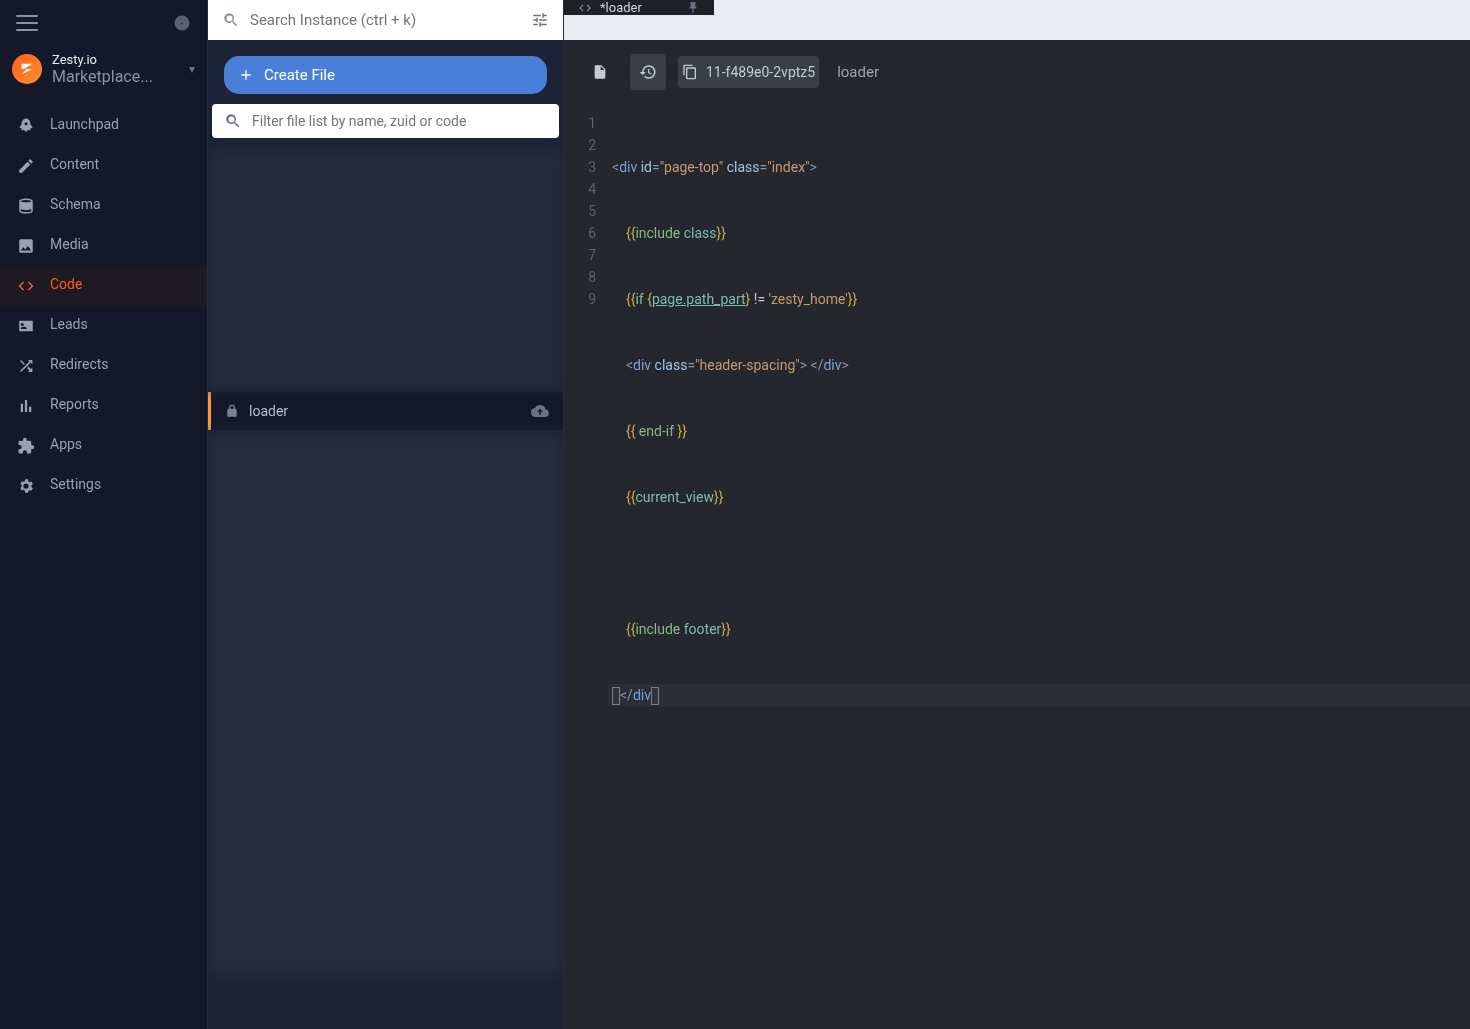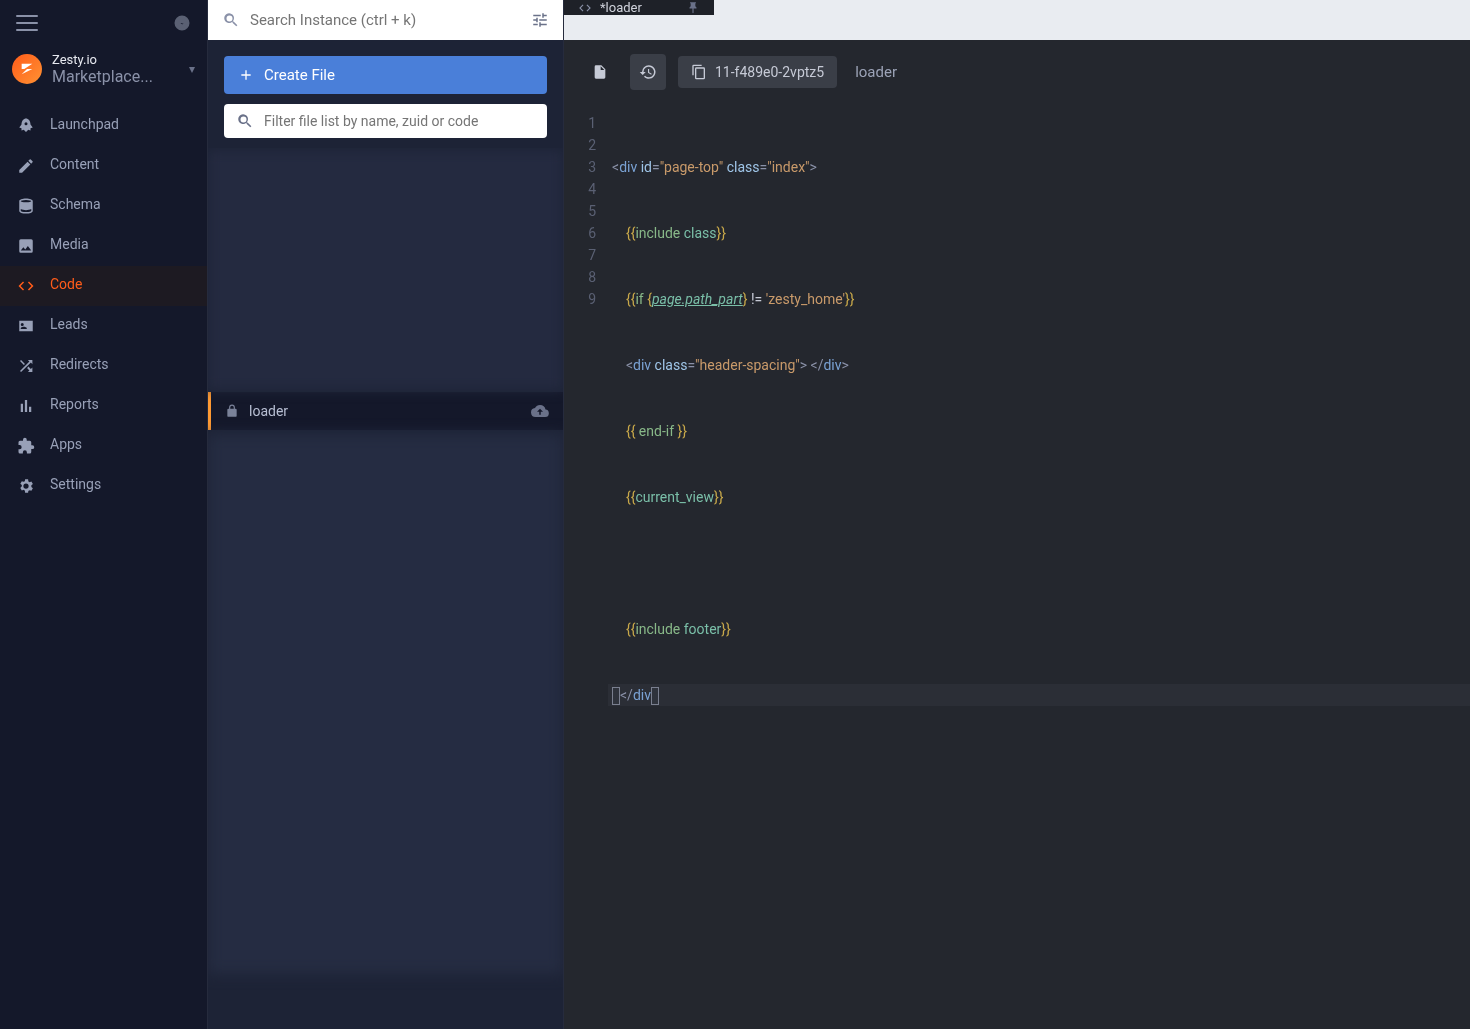--- a/index.html
+++ b/index.html
@@ -16,53 +16,53 @@
 .brandtxt .t2{font-size:16px;color:#8a91a8;white-space:nowrap;overflow:hidden;text-overflow:ellipsis}
 .nav{flex:1;padding-top:6px}
 .nav-item{display:flex;align-items:flex-start;gap:14px;padding:10px 16px;cursor:pointer;color:#98a0b7;font-size:14px}
 .nav-item.active{color:#ff5c1a;background:#1d1a22;border-left:0}
 .nav-icon{width:20px;height:20px;display:flex;align-items:center;justify-content:center}
 .nav-icon svg{width:18px;height:18px;fill:currentColor}
 .filepanel{width:356px;background:#1d2336;display:flex;flex-direction:column;border-right:1px solid #262b3d}
 .searchbar{background:#fff;height:40px;display:flex;align-items:center;padding:0 14px;gap:10px}
 .searchbar input{flex:1;border:0;outline:0;font-size:15px;color:#4a5062;background:transparent}
 .searchbar .sicon{color:#8a91a8}
-.createbtn{margin:16px 16px 10px;background:#4a7fd9;color:#fff;border:0;border-radius:4px;padding:10px 14px;display:flex;align-items:center;gap:10px;font-size:15px;cursor:pointer}
-.filterwrap{margin:0 16px 10px}
+.createbtn{margin:16px 16px 10px;background:#4a7fd9;color:#fff;border:0;border-radius:15px;padding:10px 14px;display:flex;align-items:center;gap:10px;font-size:15px;cursor:pointer}
+.filterwrap{margin:0 4px 10px}
 .filterwrap .fbox{background:#fff;border-radius:4px;display:flex;align-items:center;padding:8px 12px;gap:10px}
 .filterwrap input{flex:1;border:0;outline:0;font-size:14px;color:#4a5062;background:transparent}
 .filelist{flex:1;overflow-y:auto;position:relative}
 .blurzone{height:240px;background:#242a40;filter:blur(6px);margin:2px 0}
 .fileitem{display:flex;align-items:center;padding:10px 14px;gap:10px;cursor:pointer;border-left:3px solid transparent;color:#b8bfd3}
 .fileitem.active{background:#14182a;border-left-color:#ff9a33}
 .fileitem .cloud{margin-left:auto;color:#6a7189}
 .blurzone2{height:540px;background:#252c42;filter:blur(7px);margin-top:4px}
 .main{flex:1;background:#24272e;display:flex;flex-direction:column;min-width:0}
 .tabbar{background:#e9ecf1;height:40px;display:flex;align-items:flex-start}
 .tab{background:#1e2128;color:#d0d3dc;display:flex;align-items:center;gap:8px;padding:0 14px;font-size:13px;cursor:pointer;min-width:150px}
 .tab .tabicon{color:#8a91a8}
 .tab .pin{margin-left:auto;color:#6a7189}
 .toolbar{background:#24272e;padding:14px 18px;display:flex;align-items:center;gap:12px}
 .tbtn{background:#3a3e47;border:0;border-radius:4px;width:36px;height:36px;display:flex;align-items:center;justify-content:center;color:#c6cad6;cursor:pointer}
 .tbtn.plain{background:transparent}
-.zuidchip{background:#3a3e47;border-radius:4px;padding:8px 13px;display:flex;align-items:center;gap:8px;color:#c6cad6;font-size:14px;font-family:monospace;cursor:pointer}
+.zuidchip{background:#3a3e47;border-radius:4px;padding:8px 4px;display:flex;align-items:center;gap:8px;color:#c6cad6;font-size:14px;font-family:monospace;cursor:pointer}
 .filelabel{color:#9ba2b6;font-size:15px;margin-left:6px}
 .editor{flex:1;display:flex;background:#24272e;overflow:auto;font-family:"SFMono-Regular",Consolas,monospace;font-size:14px;line-height:22px}
 .gutter{width:44px;text-align:right;color:#5a6073;padding:8px 12px 8px 0;user-select:none}
 .codecol{flex:1;padding:8px 0;white-space:pre;position:relative}
 .gl{height:22px}
 .cln{height:22px;padding-left:4px}
 .cln.hl{background:#2b2e36}
 .tk-tag{color:#7aa2d4}
 .tk-attr{color:#9fc5e8}
 .tk-str{color:#c99a6a}
 .tk-punc{color:#8a91a8}
 .tk-delim{color:#c9a94a}
 .tk-kw{color:#88b888}
-.tk-var{color:#7abfa8;font-style:italic;text-decoration:underline}
+.tk-var{color:#7abfa8;text-decoration:underline}
 .tk-fn{color:#7abfa8}
 .tk-plain{color:#c6cad6}
 .cursorbox{border:1px solid #7a7f8f;background:#2f333c;display:inline-block;width:8px;height:18px;vertical-align:middle}
 svg{display:block}
 .chev{color:#6a7189;font-size:12px}
 .smicon{width:18px;height:18px;fill:currentColor}
 .zlogo-top{color:#5a6073;margin-left:auto}
 </style>
 </head>
 <body>

